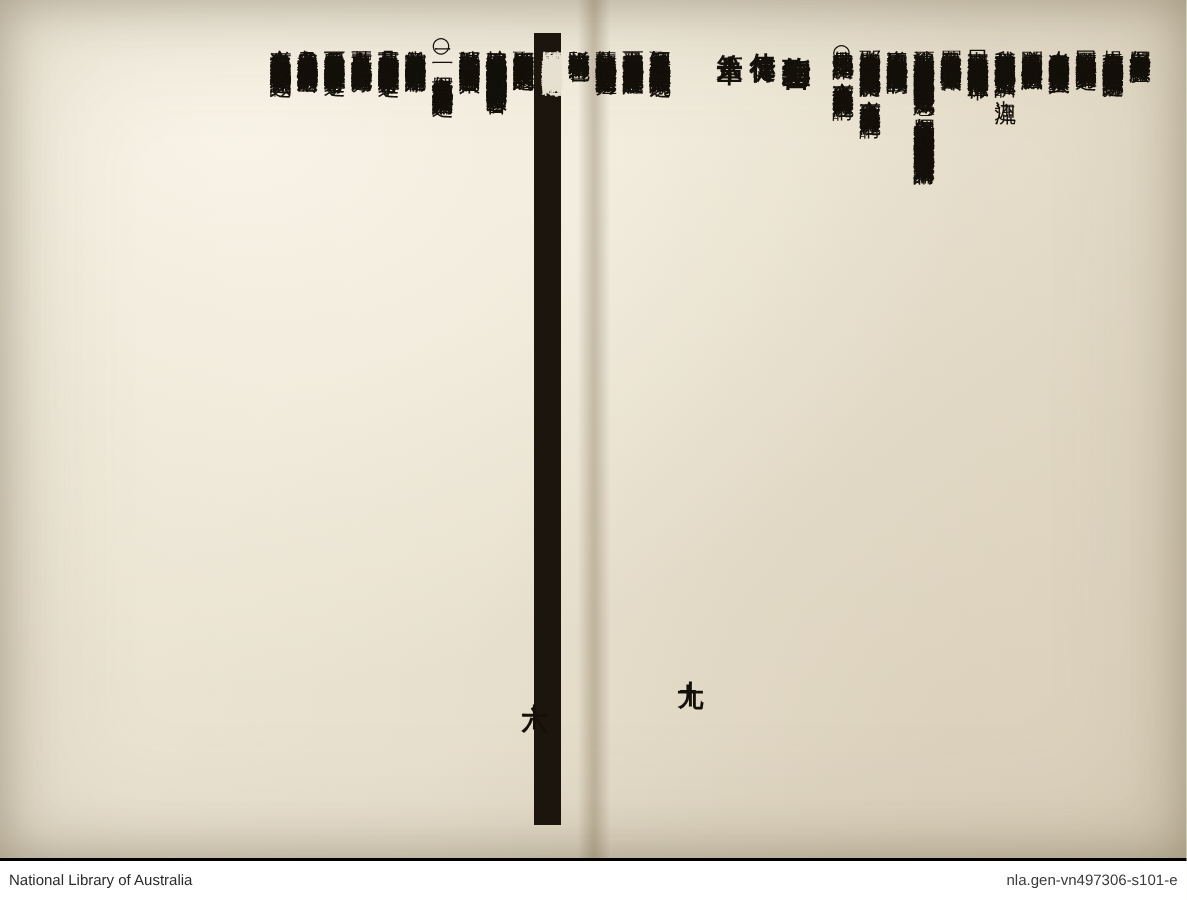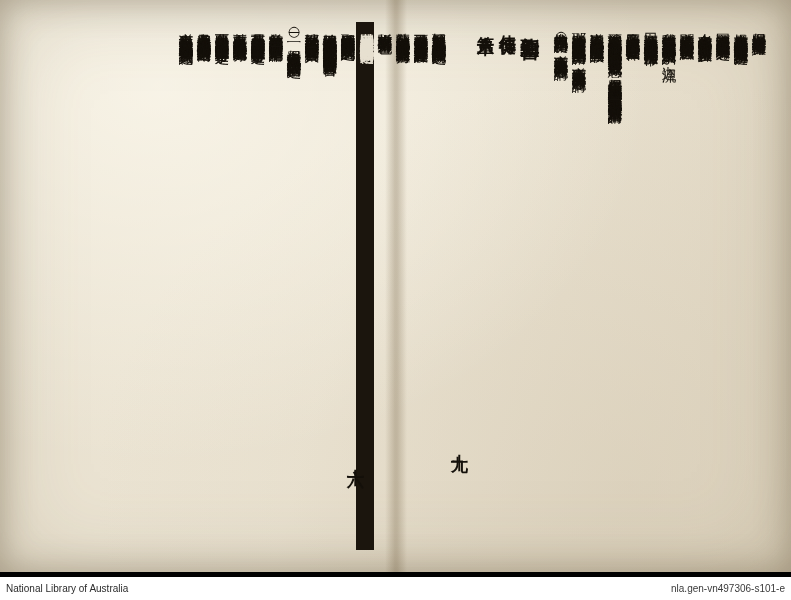--- a/index.html
+++ b/index.html
@@ -128,21 +128,21 @@
   #pagenum-right { left: 449px; top: 440px; }
 
   
   #footer {
     position: absolute;
     left: 0;
     top: 572px;
     width: 791px;
     height: 28px;
     background: #ffffff;
-    border-top: 5px solid #000000;
+    border-top: 2px solid #000000;
     display: flex;
     align-items: center;
     justify-content: space-between;
     padding: 0 6px;
     box-sizing: border-box;
     font-family: "Liberation Sans", sans-serif;
     font-size: 10px;
     color: #2b2b2b;
   }
   #footer .left { white-space: nowrap; }

